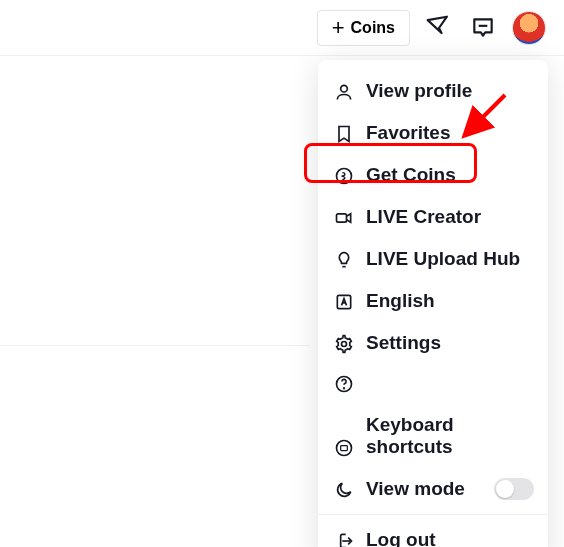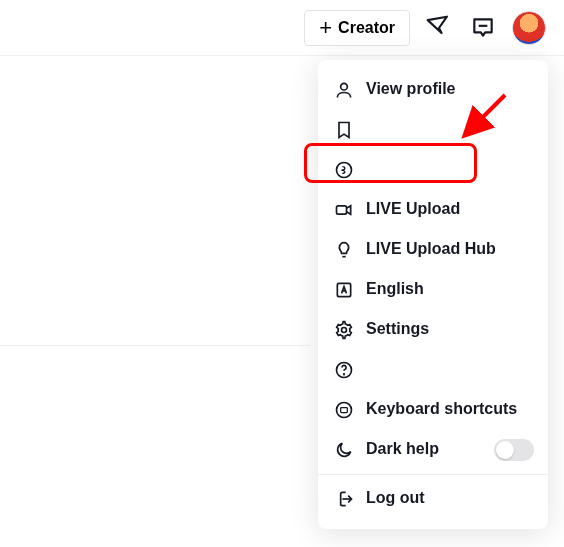--- a/index.html
+++ b/index.html
@@ -59,24 +59,24 @@
       top: 60px;
       right: 16px;
       width: 230px;
       background: #fff;
       border-radius: 8px;
       box-shadow: 0 4px 30px rgba(0,0,0,0.12);
       padding: 10px 0;
     }
     .menu-item {
       display: flex;
-      align-items: flex-start;
+      align-items: flex-end;
       gap: 12px;
       padding: 10px 16px;
-      font-size: 16px;
+      font-size: 19px;
       font-weight: 600;
       cursor: pointer;
       position: relative;
     }
     .menu-item .mi-icon {
       width: 20px; height: 20px;
       display:flex; align-items:center; justify-content:center;
       flex-shrink:0;
     }
     .sep {
@@ -108,21 +108,21 @@
     }
     .arrow-svg { position:absolute; pointer-events:none; }
     svg { display:block; }
   </style>
 </head>
 <body>
 
 <div class="topbar">
   <button class="upload-btn">
     <span class="upload-plus">+</span>
-    <span>Creator</span>
+    <span>Coins</span>
   </button>
   <div class="ico-wrap">
     <svg width="26" height="26" viewBox="0 0 24 24" fill="none" stroke="#161823" stroke-width="2" stroke-linejoin="round" stroke-linecap="round">
       <path d="M3 3 L21 3 L12 12 L13.5 17 L3 3 Z" transform="rotate(-10 12 12)"></path>
     </svg>
   </div>
   <div class="ico-wrap">
     <svg width="26" height="26" viewBox="0 0 24 24" fill="none" stroke="#161823" stroke-width="2" stroke-linejoin="round">
       <path d="M4 4 H20 V16 H14 L12 19 L10 16 H4 Z"></path>
       <line x1="8" y1="10" x2="16" y2="10"></line>
@@ -142,37 +142,39 @@
         </svg>
     </span>
     <span>View profile</span>
   </div>
   <div class="menu-item">
     <span class="mi-icon">
       <svg width="20" height="20" viewBox="0 0 24 24" fill="none" stroke="#161823" stroke-width="2">
           <path d="M6 3h12v18l-6-4-6 4V3z"></path>
         </svg>
     </span>
+    <span>Favorites</span>
   </div>
   <div class="menu-item">
     <span class="mi-icon">
       <svg width="20" height="20" viewBox="0 0 24 24" fill="none" stroke="#161823" stroke-width="2">
           <circle cx="12" cy="12" r="9"></circle>
           <path d="M10 8c2 0 3 1 3 2s-1 2-3 2 3 1 3 2-1 2-3 2" stroke-width="1.6"></path>
         </svg>
     </span>
+    <span>Get Coins</span>
   </div>
   <div class="menu-item">
     <span class="mi-icon">
       <svg width="20" height="20" viewBox="0 0 24 24" fill="none" stroke="#161823" stroke-width="2">
           <rect x="3" y="7" width="12" height="10" rx="2"></rect>
           <path d="M15 10l5-3v10l-5-3"></path>
         </svg>
     </span>
-    <span>LIVE Upload</span>
+    <span>LIVE Creator</span>
   </div>
   <div class="menu-item">
     <span class="mi-icon">
       <svg width="20" height="20" viewBox="0 0 24 24" fill="none" stroke="#161823" stroke-width="2">
           <path d="M12 3a6 6 0 0 0-4 10c1 1 1 2 1 3h6c0-1 0-2 1-3a6 6 0 0 0-4-10z"></path>
           <line x1="10" y1="20" x2="14" y2="20"></line>
         </svg>
     </span>
     <span>LIVE Upload Hub</span>
   </div>
@@ -211,21 +213,21 @@
         </svg>
     </span>
     <span>Keyboard shortcuts</span>
   </div>
   <div class="menu-item">
     <span class="mi-icon">
       <svg width="20" height="20" viewBox="0 0 24 24" fill="none" stroke="#161823" stroke-width="2">
           <path d="M20 14A8 8 0 1 1 10 4a6 6 0 0 0 10 10z"></path>
         </svg>
     </span>
-    <span>Dark help</span>
+    <span>View mode</span>
     <div class="toggle"></div>
   </div>
   <div class="sep"></div>
   <div class="menu-item">
     <span class="mi-icon">
       <svg width="20" height="20" viewBox="0 0 24 24" fill="none" stroke="#161823" stroke-width="2">
           <path d="M14 4h-4a2 2 0 0 0-2 2v12a2 2 0 0 0 2 2h4"></path>
           <path d="M10 12h10"></path>
           <path d="M17 8l4 4-4 4"></path>
         </svg>

